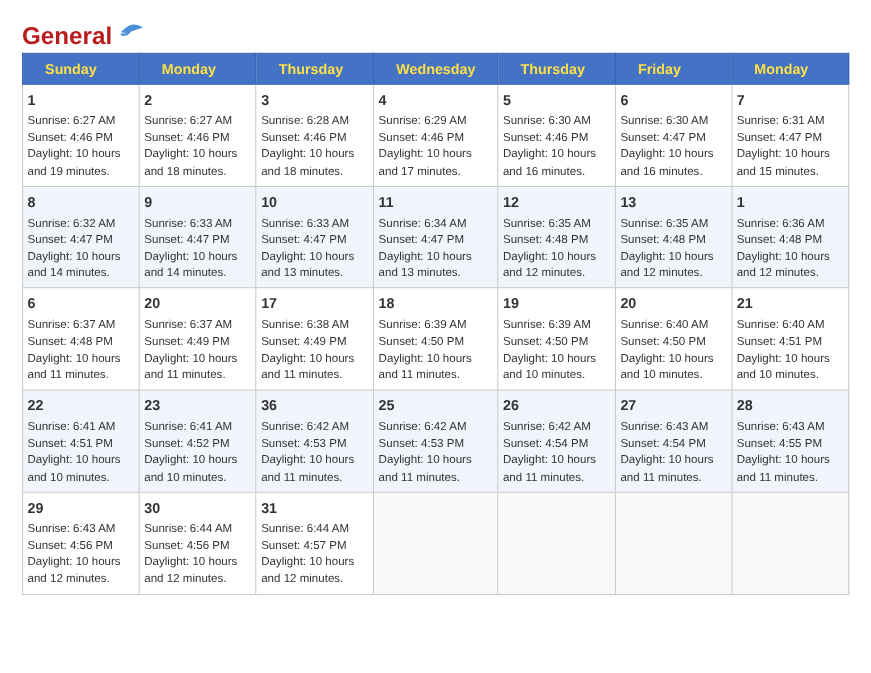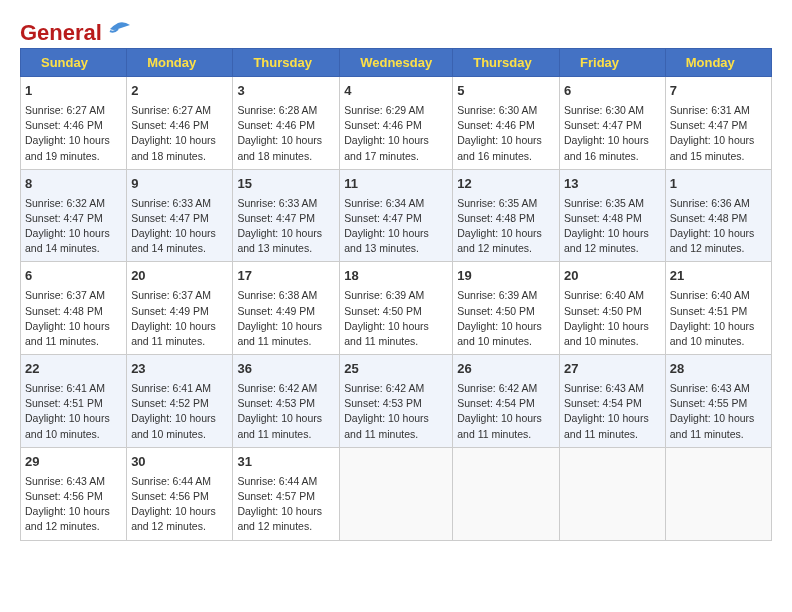--- a/index.html
+++ b/index.html
@@ -109,21 +109,21 @@
         <td><span class="day-number">2</span><span>Sunrise: 6:27 AM</span><br><span>Sunset: 4:46 PM</span><br><span>Daylight: 10 hours and 18 minutes.</span></td>
         <td><span class="day-number">3</span><span>Sunrise: 6:28 AM</span><br><span>Sunset: 4:46 PM</span><br><span>Daylight: 10 hours and 18 minutes.</span></td>
         <td><span class="day-number">4</span><span>Sunrise: 6:29 AM</span><br><span>Sunset: 4:46 PM</span><br><span>Daylight: 10 hours and 17 minutes.</span></td>
         <td><span class="day-number">5</span><span>Sunrise: 6:30 AM</span><br><span>Sunset: 4:46 PM</span><br><span>Daylight: 10 hours and 16 minutes.</span></td>
         <td><span class="day-number">6</span><span>Sunrise: 6:30 AM</span><br><span>Sunset: 4:47 PM</span><br><span>Daylight: 10 hours and 16 minutes.</span></td>
         <td><span class="day-number">7</span><span>Sunrise: 6:31 AM</span><br><span>Sunset: 4:47 PM</span><br><span>Daylight: 10 hours and 15 minutes.</span></td>
       </tr>
       <tr>
         <td><span class="day-number">8</span><span>Sunrise: 6:32 AM</span><br><span>Sunset: 4:47 PM</span><br><span>Daylight: 10 hours and 14 minutes.</span></td>
         <td><span class="day-number">9</span><span>Sunrise: 6:33 AM</span><br><span>Sunset: 4:47 PM</span><br><span>Daylight: 10 hours and 14 minutes.</span></td>
-        <td><span class="day-number">15</span><span>Sunrise: 6:33 AM</span><br><span>Sunset: 4:47 PM</span><br><span>Daylight: 10 hours and 13 minutes.</span></td>
+        <td><span class="day-number">10</span><span>Sunrise: 6:33 AM</span><br><span>Sunset: 4:47 PM</span><br><span>Daylight: 10 hours and 13 minutes.</span></td>
         <td><span class="day-number">11</span><span>Sunrise: 6:34 AM</span><br><span>Sunset: 4:47 PM</span><br><span>Daylight: 10 hours and 13 minutes.</span></td>
         <td><span class="day-number">12</span><span>Sunrise: 6:35 AM</span><br><span>Sunset: 4:48 PM</span><br><span>Daylight: 10 hours and 12 minutes.</span></td>
         <td><span class="day-number">13</span><span>Sunrise: 6:35 AM</span><br><span>Sunset: 4:48 PM</span><br><span>Daylight: 10 hours and 12 minutes.</span></td>
         <td><span class="day-number">1</span><span>Sunrise: 6:36 AM</span><br><span>Sunset: 4:48 PM</span><br><span>Daylight: 10 hours and 12 minutes.</span></td>
       </tr>
       <tr>
         <td><span class="day-number">6</span><span>Sunrise: 6:37 AM</span><br><span>Sunset: 4:48 PM</span><br><span>Daylight: 10 hours and 11 minutes.</span></td>
         <td><span class="day-number">20</span><span>Sunrise: 6:37 AM</span><br><span>Sunset: 4:49 PM</span><br><span>Daylight: 10 hours and 11 minutes.</span></td>
         <td><span class="day-number">17</span><span>Sunrise: 6:38 AM</span><br><span>Sunset: 4:49 PM</span><br><span>Daylight: 10 hours and 11 minutes.</span></td>
         <td><span class="day-number">18</span><span>Sunrise: 6:39 AM</span><br><span>Sunset: 4:50 PM</span><br><span>Daylight: 10 hours and 11 minutes.</span></td>

